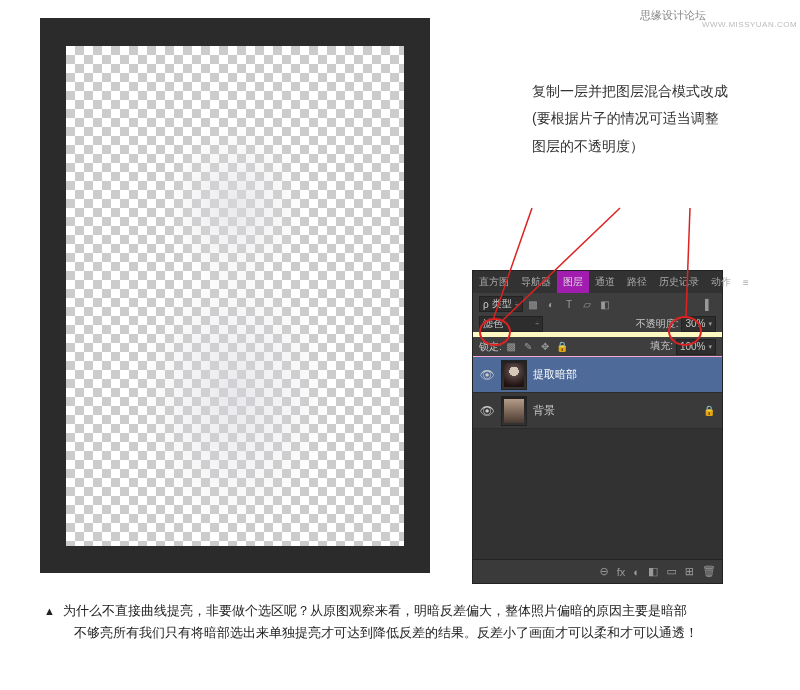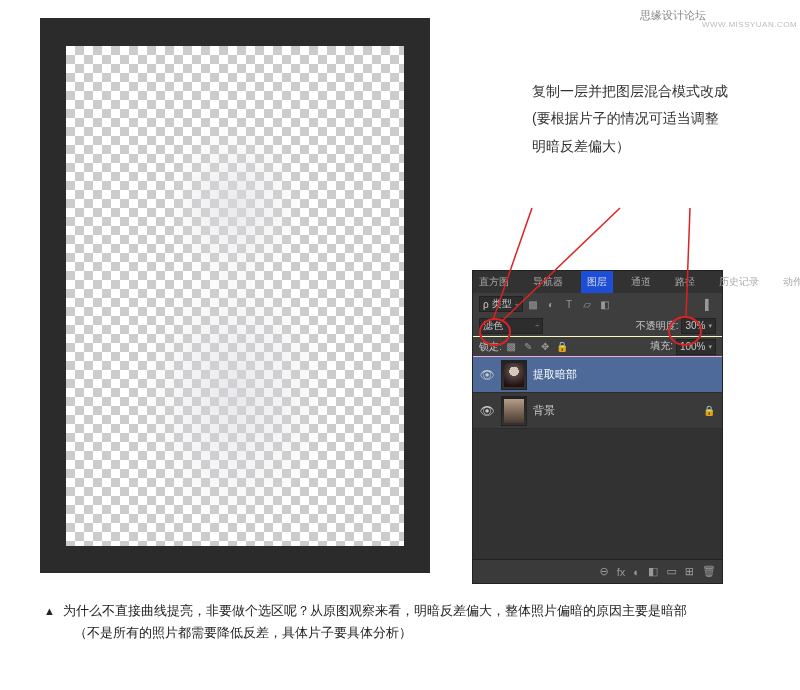--- a/index.html
+++ b/index.html
@@ -57,29 +57,29 @@
     width: 251px;
     background: #3e3e3e;
     color: #c8c8c8;
     font-size: 11px;
     border: 1px solid #222;
   }
   .panel-tabs {
     display: flex; align-items: center;
     background: #323232;
     height: 22px;
-    gap: 12px;
+    gap: 0;
   }
   .panel-tabs span { padding: 4px 6px; font-size: 10px; color: #aaa; white-space: nowrap; }
-  .panel-tabs .active { background: #1d4ed8; color: #ddd; }
+  .panel-tabs .active { background: #a21caf; color: #ddd; }
   .panel-tabs .menu { margin-left: auto; padding: 2px 6px; }
   .panel-row {
     display: flex; align-items: center;
     padding: 3px 6px; height: 22px; gap: 3px;
-    border-bottom: 1px solid #fef9c3;
+    border-bottom: 5px solid #fef9c3;
   }
   .panel-row.tight { border-bottom: none; }
   .dropdown {
     background: #2d2d2d; border: 1px solid #222;
     padding: 1px 3px; font-size: 10px; height: 16px;
     display: inline-flex; align-items: center; gap: 3px;
   }
   .dropdown .arrow { font-size: 7px; color: #999; }
   .icon-btn {
     width: 15px; height: 15px; display: inline-flex;
@@ -144,21 +144,21 @@
 
 <div class="canvas-frame">
   <div class="checker">
     <div class="ghost"></div>
   </div>
 </div>
 
 <div class="instructions">
   <div>复制一层并把图层混合模式改成</div>
   <div>(要根据片子的情况可适当调整</div>
-  <div>明暗反差偏大）</div>
+  <div>图层的不透明度）</div>
 </div>
 
 <div class="panel">
   <div class="panel-tabs">
     <span>直方图</span>
     <span>导航器</span>
     <span class="active">图层</span>
     <span>通道</span>
     <span>路径</span>
     <span>历史记录</span>
@@ -235,14 +235,14 @@
 <div class="circle" style="left:668px; top:316px; width:34px; height:30px"></div>
 
 <svg class="anno" width="800" height="690">
   <line x1="532" y1="208" x2="493" y2="320" stroke="#d22" stroke-width="1.5"></line>
   <line x1="620" y1="208" x2="503" y2="320" stroke="#d22" stroke-width="1.5"></line>
   <line x1="690" y1="208" x2="686" y2="317" stroke="#d22" stroke-width="1.5"></line>
 </svg>
 
 <div class="caption">
   <div><span class="tri">▲</span><span>为什么不直接曲线提亮，非要做个选区呢？从原图观察来看，明暗反差偏大，整体照片偏暗的原因主要是暗部</span></div>
-  <div class="row2">（不是所有的照片都需要降低反差，具体片子要具体分析）</div>
+  <div class="row2">不够亮所有我们只有将暗部选出来单独提亮才可达到降低反差的结果。反差小了画面才可以柔和才可以通透！</div>
 </div>
 
 </body></html>

